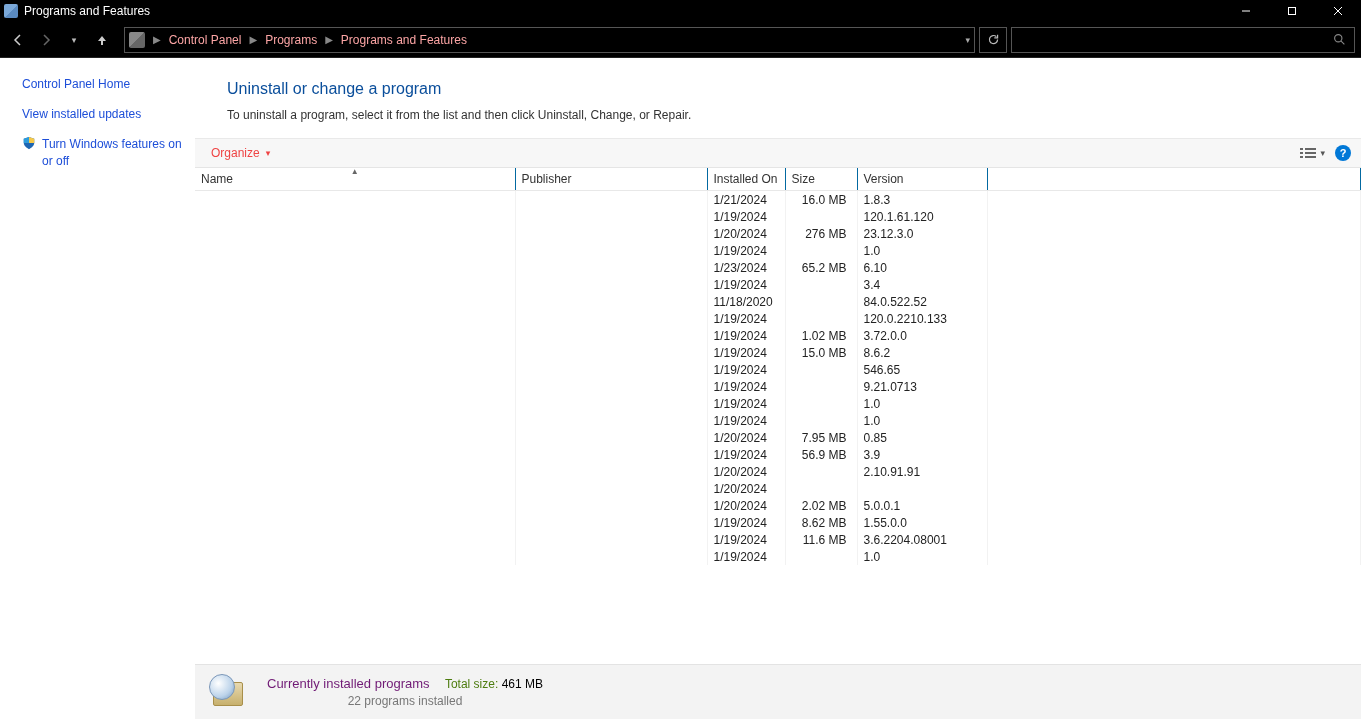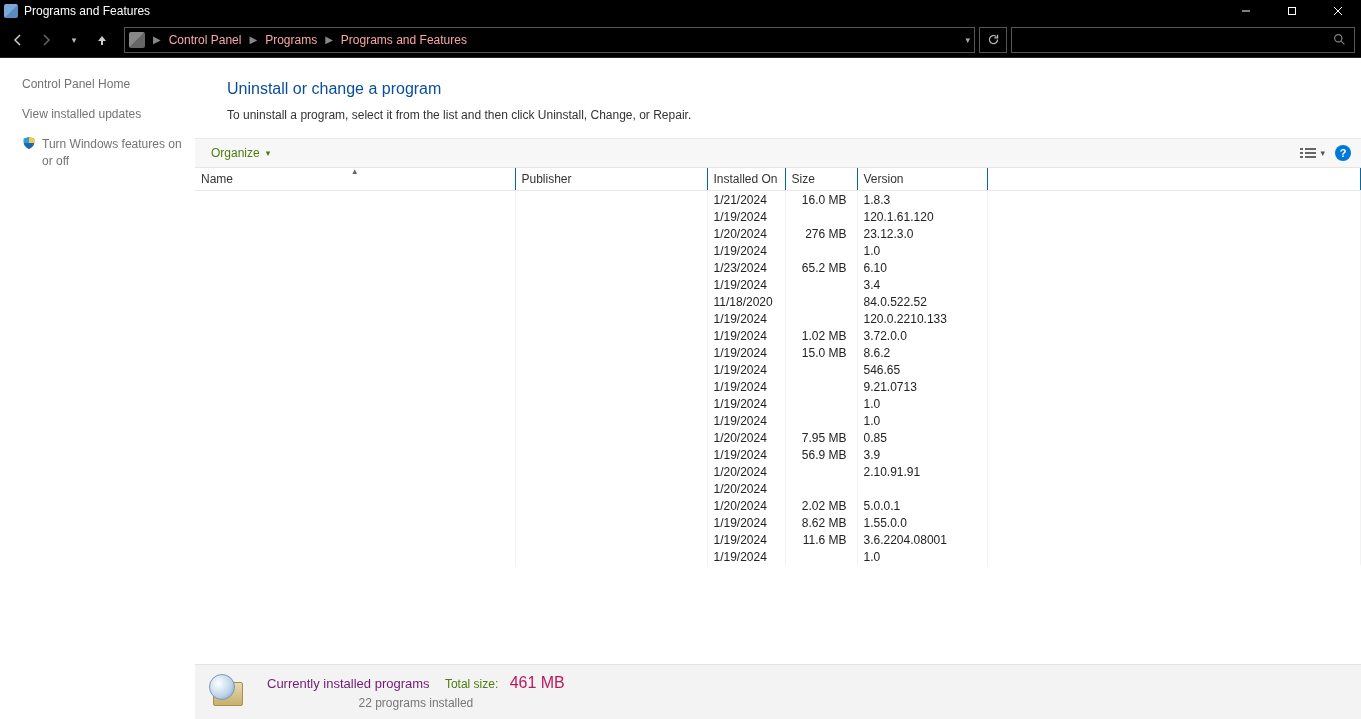--- a/index.html
+++ b/index.html
@@ -103,21 +103,21 @@
     display:flex;
     height: calc(719px - 22px - 36px);
     background:#fff;
   }
   .sidepanel {
     width:195px;
     padding:18px 12px 10px 22px;
     font-size:12px;
   }
   .sidelink {
-    color:#737373;
+    color:#1d4ed8;
     margin-bottom:14px;
     cursor:pointer;
     line-height:1.35;
     display:flex;
     gap:6px;
   }
   .shield-icon {
     width:14px;height:14px;display:inline-block;flex-shrink:0;
   }
 
@@ -144,21 +144,21 @@
     border-top:1px solid #e9e9e9;
     border-bottom:1px solid #e5e5e5;
     background:#f7f7f7;
     display:flex;
     align-items:center;
     padding:0 10px;
   }
   .organize {
     display:flex; align-items:center; gap:6px;
     padding:2px 6px;
-    color:#4d7c0f;
+    color:#ef4444;
   }
   .toolbar-right {
     margin-left:auto;
     display:flex;
     align-items:center;
     gap:10px;
   }
   .viewbtn { display:flex; align-items:center; gap:4px; color:#555; }
   .helpbtn {
     width:16px;height:16px;border-radius:50%;
@@ -235,21 +235,21 @@
     border:1px solid #a88f4a;border-radius:2px;
   }
   .status-icon .disc {
     position:absolute;left:0px;top:2px;width:26px;height:26px;border-radius:50%;
     background:radial-gradient(circle at 35% 35%, #fff, #bcd3ea 60%, #6f95bd);
     border:1px solid #7a96b8;
   }
   .status-text { line-height:1.4; }
   .status-main { font-size:13px; color:#701a75; }
   .status-sub-label { color:#4d7c0f; font-size:12px; margin-left:12px;}
-  .status-sub-val { color:#be185d; font-size:16px; margin-left:8px;}
+  .status-sub-val { color:#000000; font-size:12px; }
   .status-line2 { color:#777; font-size:12px;text-align:center; }
 
   .chev { font-size:9px; }
 </style>
 </head>
 <body>
 
 <div class="titlebar">
   <div class="titlebar-left">
     <span class="titlebar-icon"></span>

